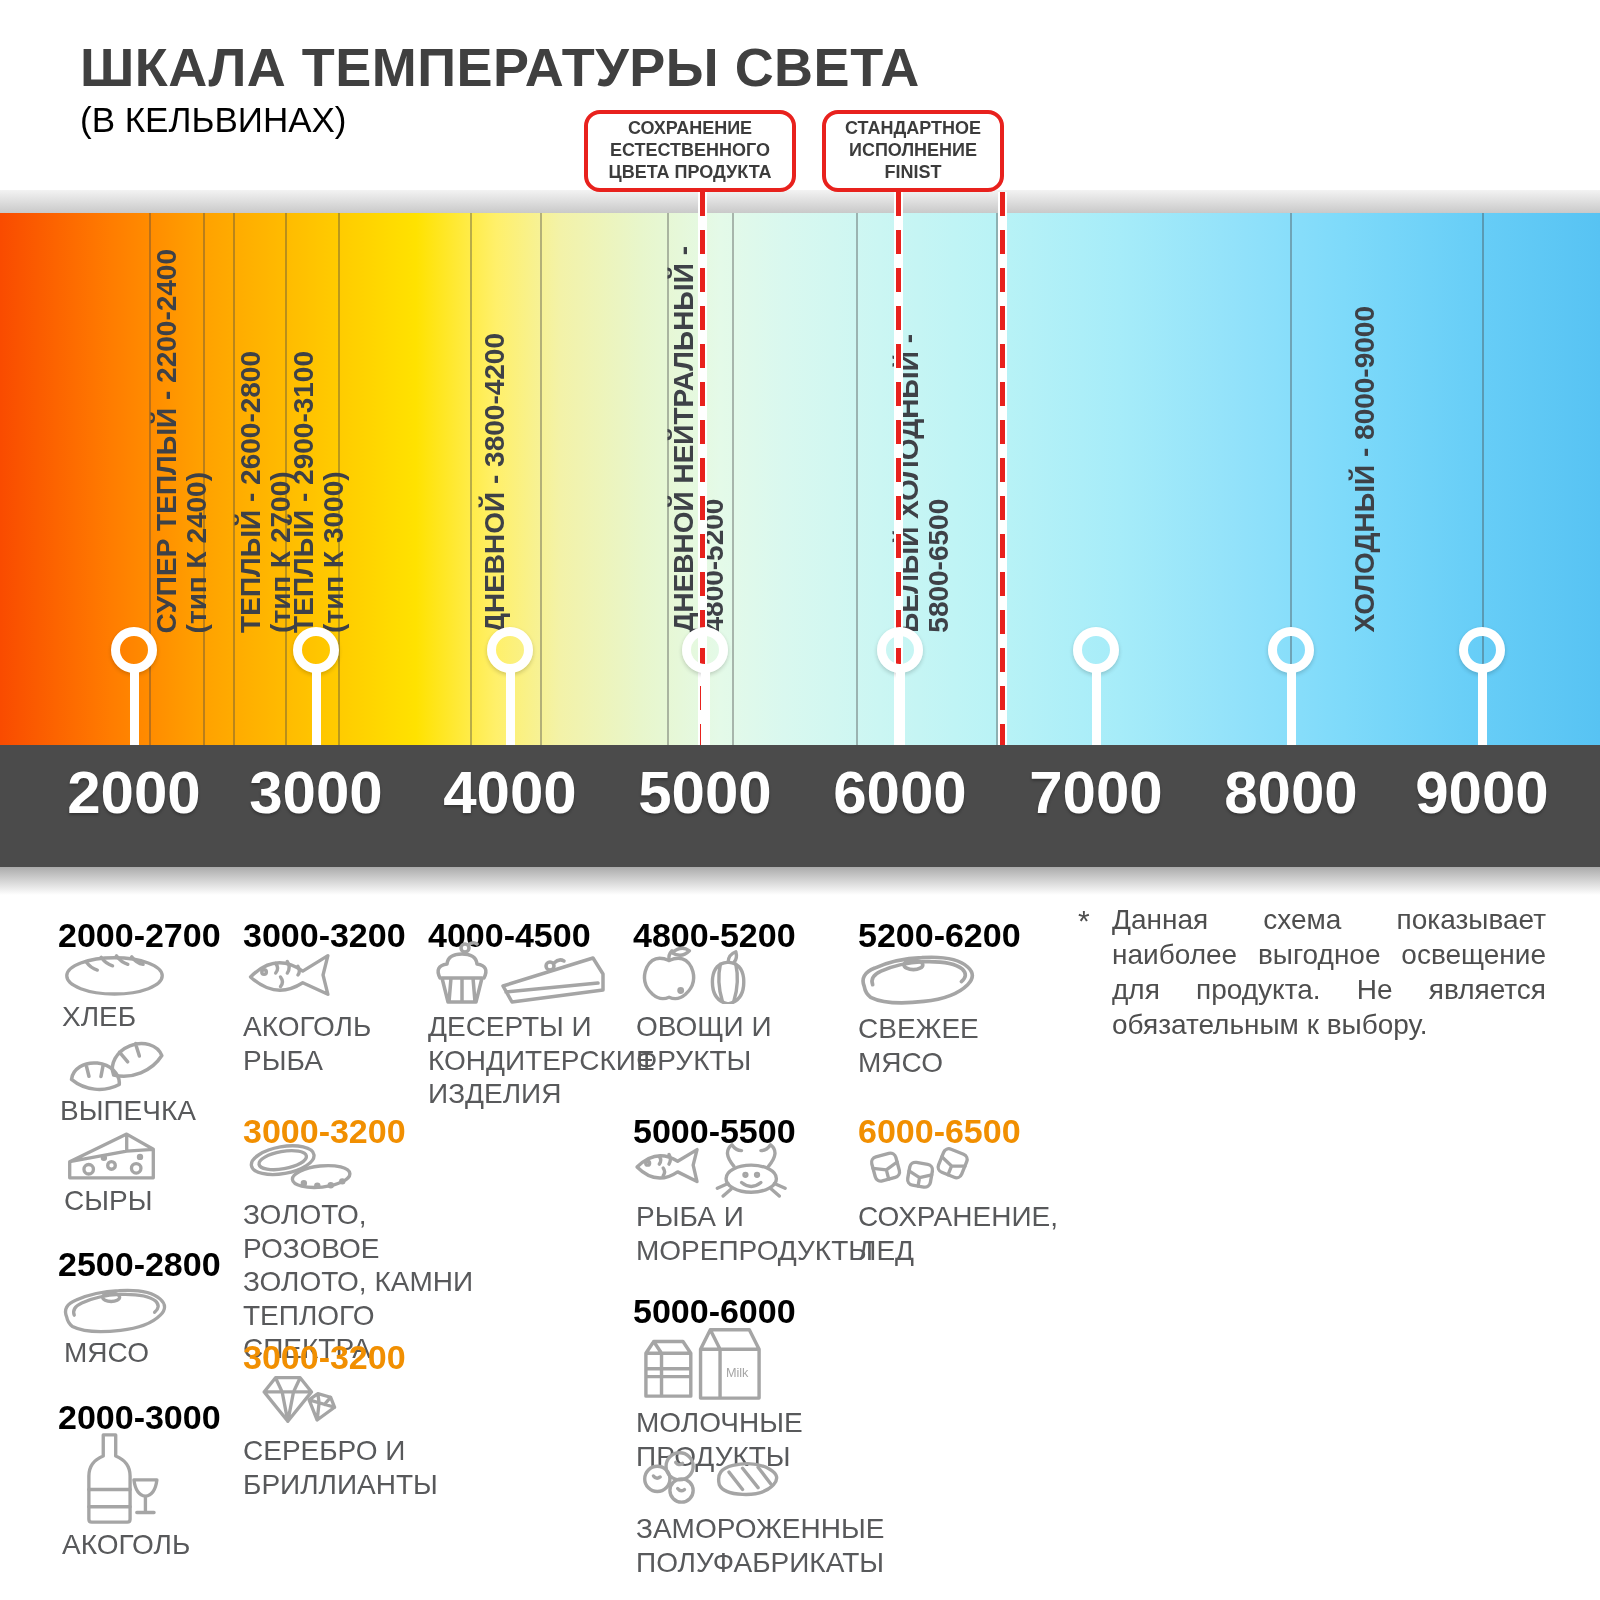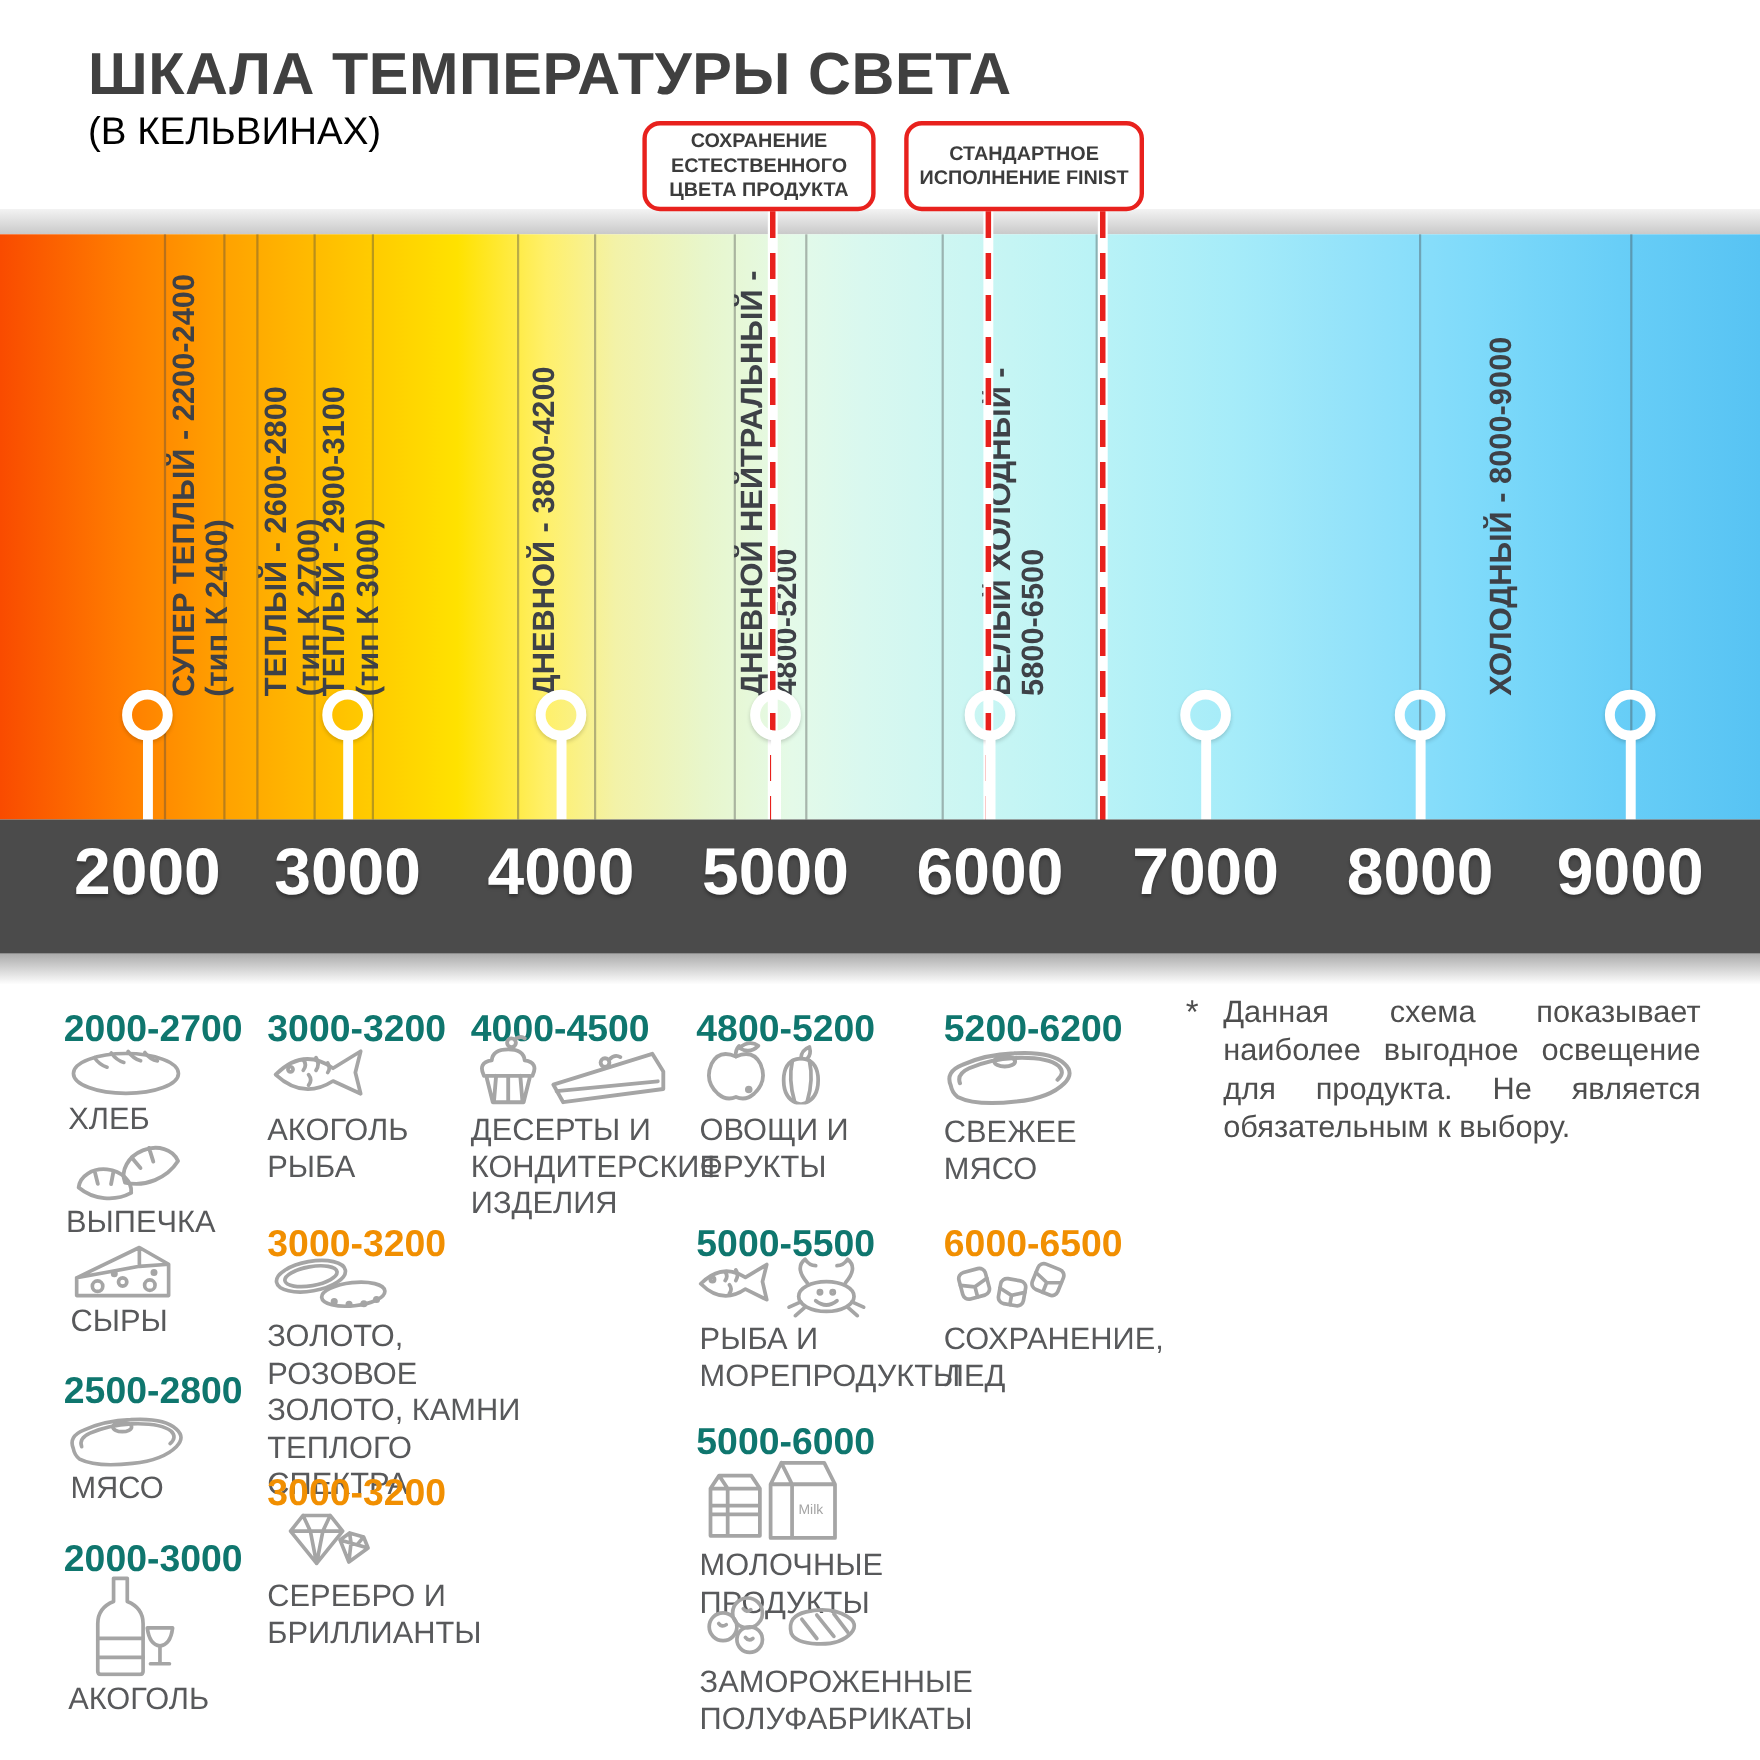--- a/index.html
+++ b/index.html
@@ -35,21 +35,21 @@
         background:linear-gradient(180deg,#ababab,#ffffff);}
   .tick{position:absolute;top:758px;width:190px;text-align:center;font-size:60px;
         font-weight:bold;color:#fff;text-shadow:0 2px 3px rgba(0,0,0,.3);}
   
   .callout{position:absolute;box-sizing:border-box;height:82px;background:#fff;
         border:4px solid #e8211d;border-radius:16px;display:flex;align-items:center;
         justify-content:center;text-align:center;font-weight:bold;font-size:18px;
         line-height:1.22;color:#3c3c3c;padding:4px 8px;z-index:5;}
   
   .rng{position:absolute;font-weight:bold;font-size:34px;}
-  .rng.red{color:#0f766e;text-align:center;} .rng.org{color:#f18f01;}
+  .rng.red{color:#000000;text-align:center;} .rng.org{color:#f18f01;}
   .plabel{position:absolute;font-size:28px;color:#58595b;line-height:1.2;}
   .icon{position:absolute;}
   .icon svg{fill:none;stroke:#a5a5a5;stroke-width:3.5;stroke-linecap:round;stroke-linejoin:round;}
   .foot-marker{position:absolute;font-size:30px;color:#4e4e4e;}
   .foot{position:absolute;font-size:28px;color:#4e4e4e;text-align:justify;line-height:1.25;}
 </style>
 </head>
 <body>
 
 <div class="poster">
@@ -149,21 +149,21 @@
   <div class="tick" style="left:39px">2000</div>
   <div class="tick" style="left:221px">3000</div>
   <div class="tick" style="left:415px">4000</div>
   <div class="tick" style="left:610px">5000</div>
   <div class="tick" style="left:805px">6000</div>
   <div class="tick" style="left:1001px">7000</div>
   <div class="tick" style="left:1196px">8000</div>
   <div class="tick" style="left:1387px">9000</div>
 
   <div class="callout" style="left:584px;top:110px;width:212px">СОХРАНЕНИЕ ЕСТЕСТВЕННОГО ЦВЕТА ПРОДУКТА</div>
-  <div class="callout" style="left:822px;top:110px;width:218px">СТАНДАРТНОЕ ИСПОЛНЕНИЕ FINIST</div>
+  <div class="callout" style="left:822px;top:110px;width:182px">СТАНДАРТНОЕ ИСПОЛНЕНИЕ FINIST</div>
 
   <div class="rng red" style="left:58px;top:916px">2000-2700</div>
   <div class="icon" style="left:62px;top:948px">
     <svg viewBox="0 0 110 52" width="105" height="50">
         <ellipse cx="55" cy="29" rx="50" ry="19"></ellipse>
       <path d="M25 14 q5 7 12 9 M41 9.5 q5 7 12 9 M57 8 q5 7 12 9 M73 9 q5 7 12 8"></path>
       </svg>
   </div>
   <div class="plabel" style="left:62px;top:1000px">ХЛЕБ</div>
   <div class="icon" style="left:60px;top:1030px">

